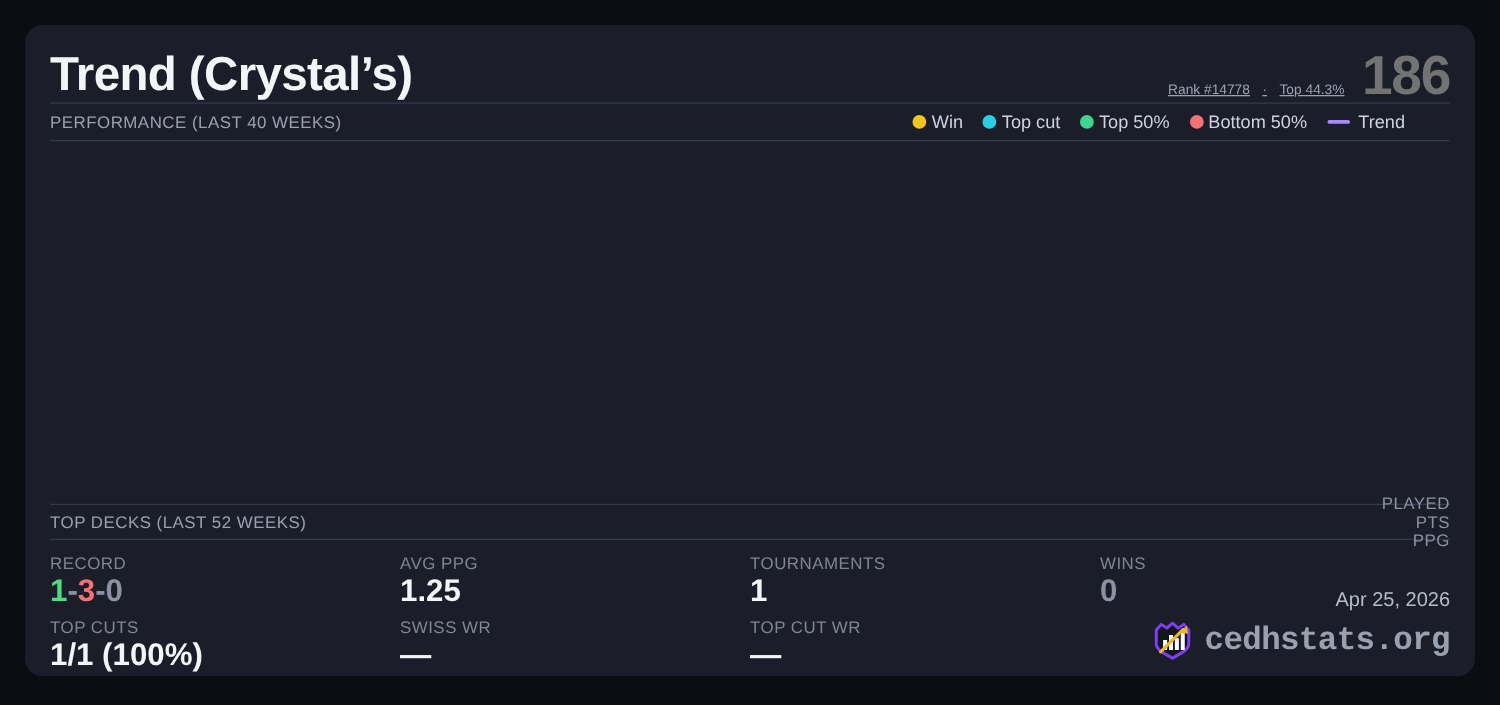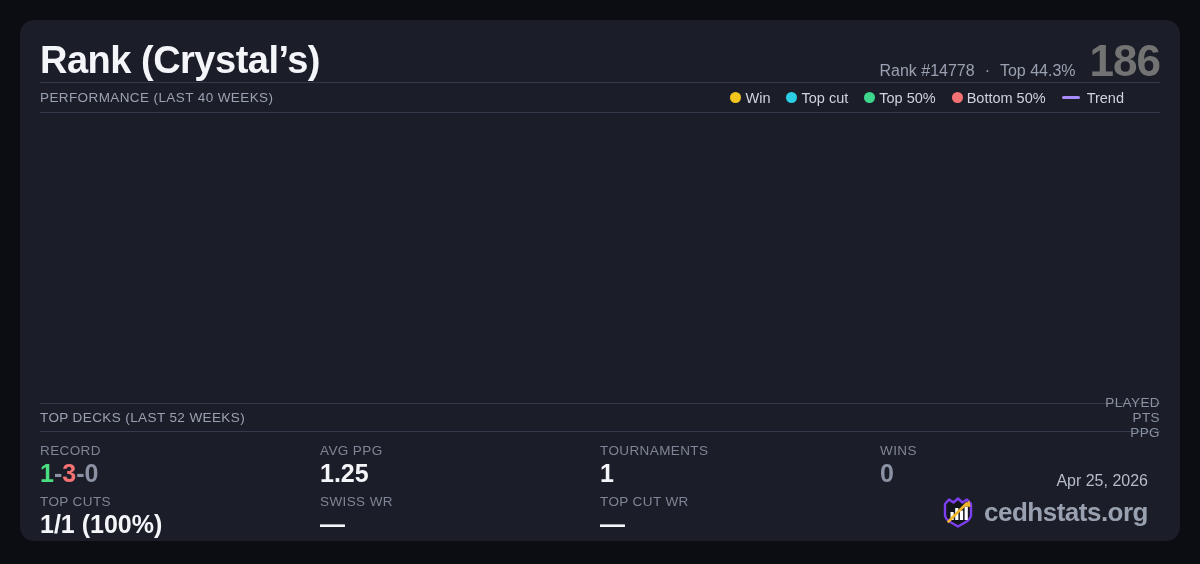--- a/index.html
+++ b/index.html
@@ -4,52 +4,52 @@
 <style>
   * { margin:0; padding:0; box-sizing:border-box; }
   html,body { width:1200px; height:564px; background:#0c0d12; font-family:"Liberation Sans", sans-serif; overflow:hidden; }
   .card {
     position:absolute; left:20px; top:20px; width:1160px; height:521px;
     background:#1b1e28; border-radius:14px; padding:0 20px; overflow:hidden;
   }
   .header-row { display:flex; justify-content:space-between; align-items:flex-end; padding-top:10px; height:62px; }
   .page-title { font-size:38px; font-weight:700; color:#f3f5f9; letter-spacing:-0.5px; line-height:1.1; }
   .header-right { display:flex; align-items:baseline; gap:14px; }
-  .rank-line { font-size:16px; color:#9aa1b2; display:flex; gap:10px; align-items:baseline; }
+  .rank-line { font-size:11px; color:#9aa1b2; display:flex; gap:10px; align-items:baseline;text-decoration:underline; }
   .score { font-size:44px; font-weight:700; color:#737373; line-height:0.95; letter-spacing:-1px; }
   .divider { border-top:1px solid #333a4b; }
   .perf-row { display:flex; justify-content:space-between; align-items:center; height:29px; }
   .section-title { font-size:13.5px; color:#9aa1b2; letter-spacing:0.4px; }
   .legend { display:flex; align-items:center; gap:16px; font-size:14.5px; color:#ced3dd; margin-right:36px;padding-left:16px; }
   .legend-item { display:flex; align-items:center; gap:4px; }
   .legend-dot { width:11px; height:11px; border-radius:50%; display:inline-block; }
   .legend-line { width:18px; height:3px; border-radius:2px; background:#a78bfa; display:inline-block; margin-right:3px; }
   .chart-area { height:290px; }
   .topdecks-row { display:flex; justify-content:space-between; align-items:center; height:27px; }
   .deck-cols { display:flex;flex-direction:column; }
   .deck-col { width:80px; text-align:right; font-size:13.5px; color:#8b92a3; letter-spacing:0.4px; }
   .stats-grid { display:grid; grid-template-columns:repeat(4,1fr); padding-top:5px; }
   .stat-label { font-size:13.5px; color:#7f8596; letter-spacing:0.4px; margin-top:6px; }
   .stat-value { font-size:25px; font-weight:700; color:#f3f5f9; line-height:1.2; }
   .value-dim { color:#8b92a3; }
   .rec-win { color:#4ade80; }
   .rec-loss { color:#f47174; }
   .rec-sep, .rec-draw { color:#8b92a3; }
-  .footer { position:absolute; right:32px; bottom:12px; text-align:right; }
+  .footer { position:absolute; right:20px; bottom:12px; text-align:right; }
   .footer-date { font-size:16px; color:#b6bcc8; margin-bottom:5px; }
   .brand-row { display:flex; align-items:center; justify-content:flex-end; gap:9px; }
-  .brand-text { font-size:26px; font-weight:700; color:#99a1b0; letter-spacing:-0.5px; }
+  .brand-text { font-size:26px; font-weight:700; color:#99a1b0; letter-spacing:-0.5px;font-family:Liberation Mono, monospace; }
 </style>
 </head>
 <body>
 
 <div class="card">
 
   <div class="header-row">
-    <div class="page-title">Rank (Crystal’s)</div>
+    <div class="page-title">Trend (Crystal’s)</div>
     <div class="header-right">
       <div class="rank-line">
         <span>Rank #14778</span>
         <span>·</span>
         <span>Top 44.3%</span>
       </div>
       <div class="score">186</div>
     </div>
   </div>
 

